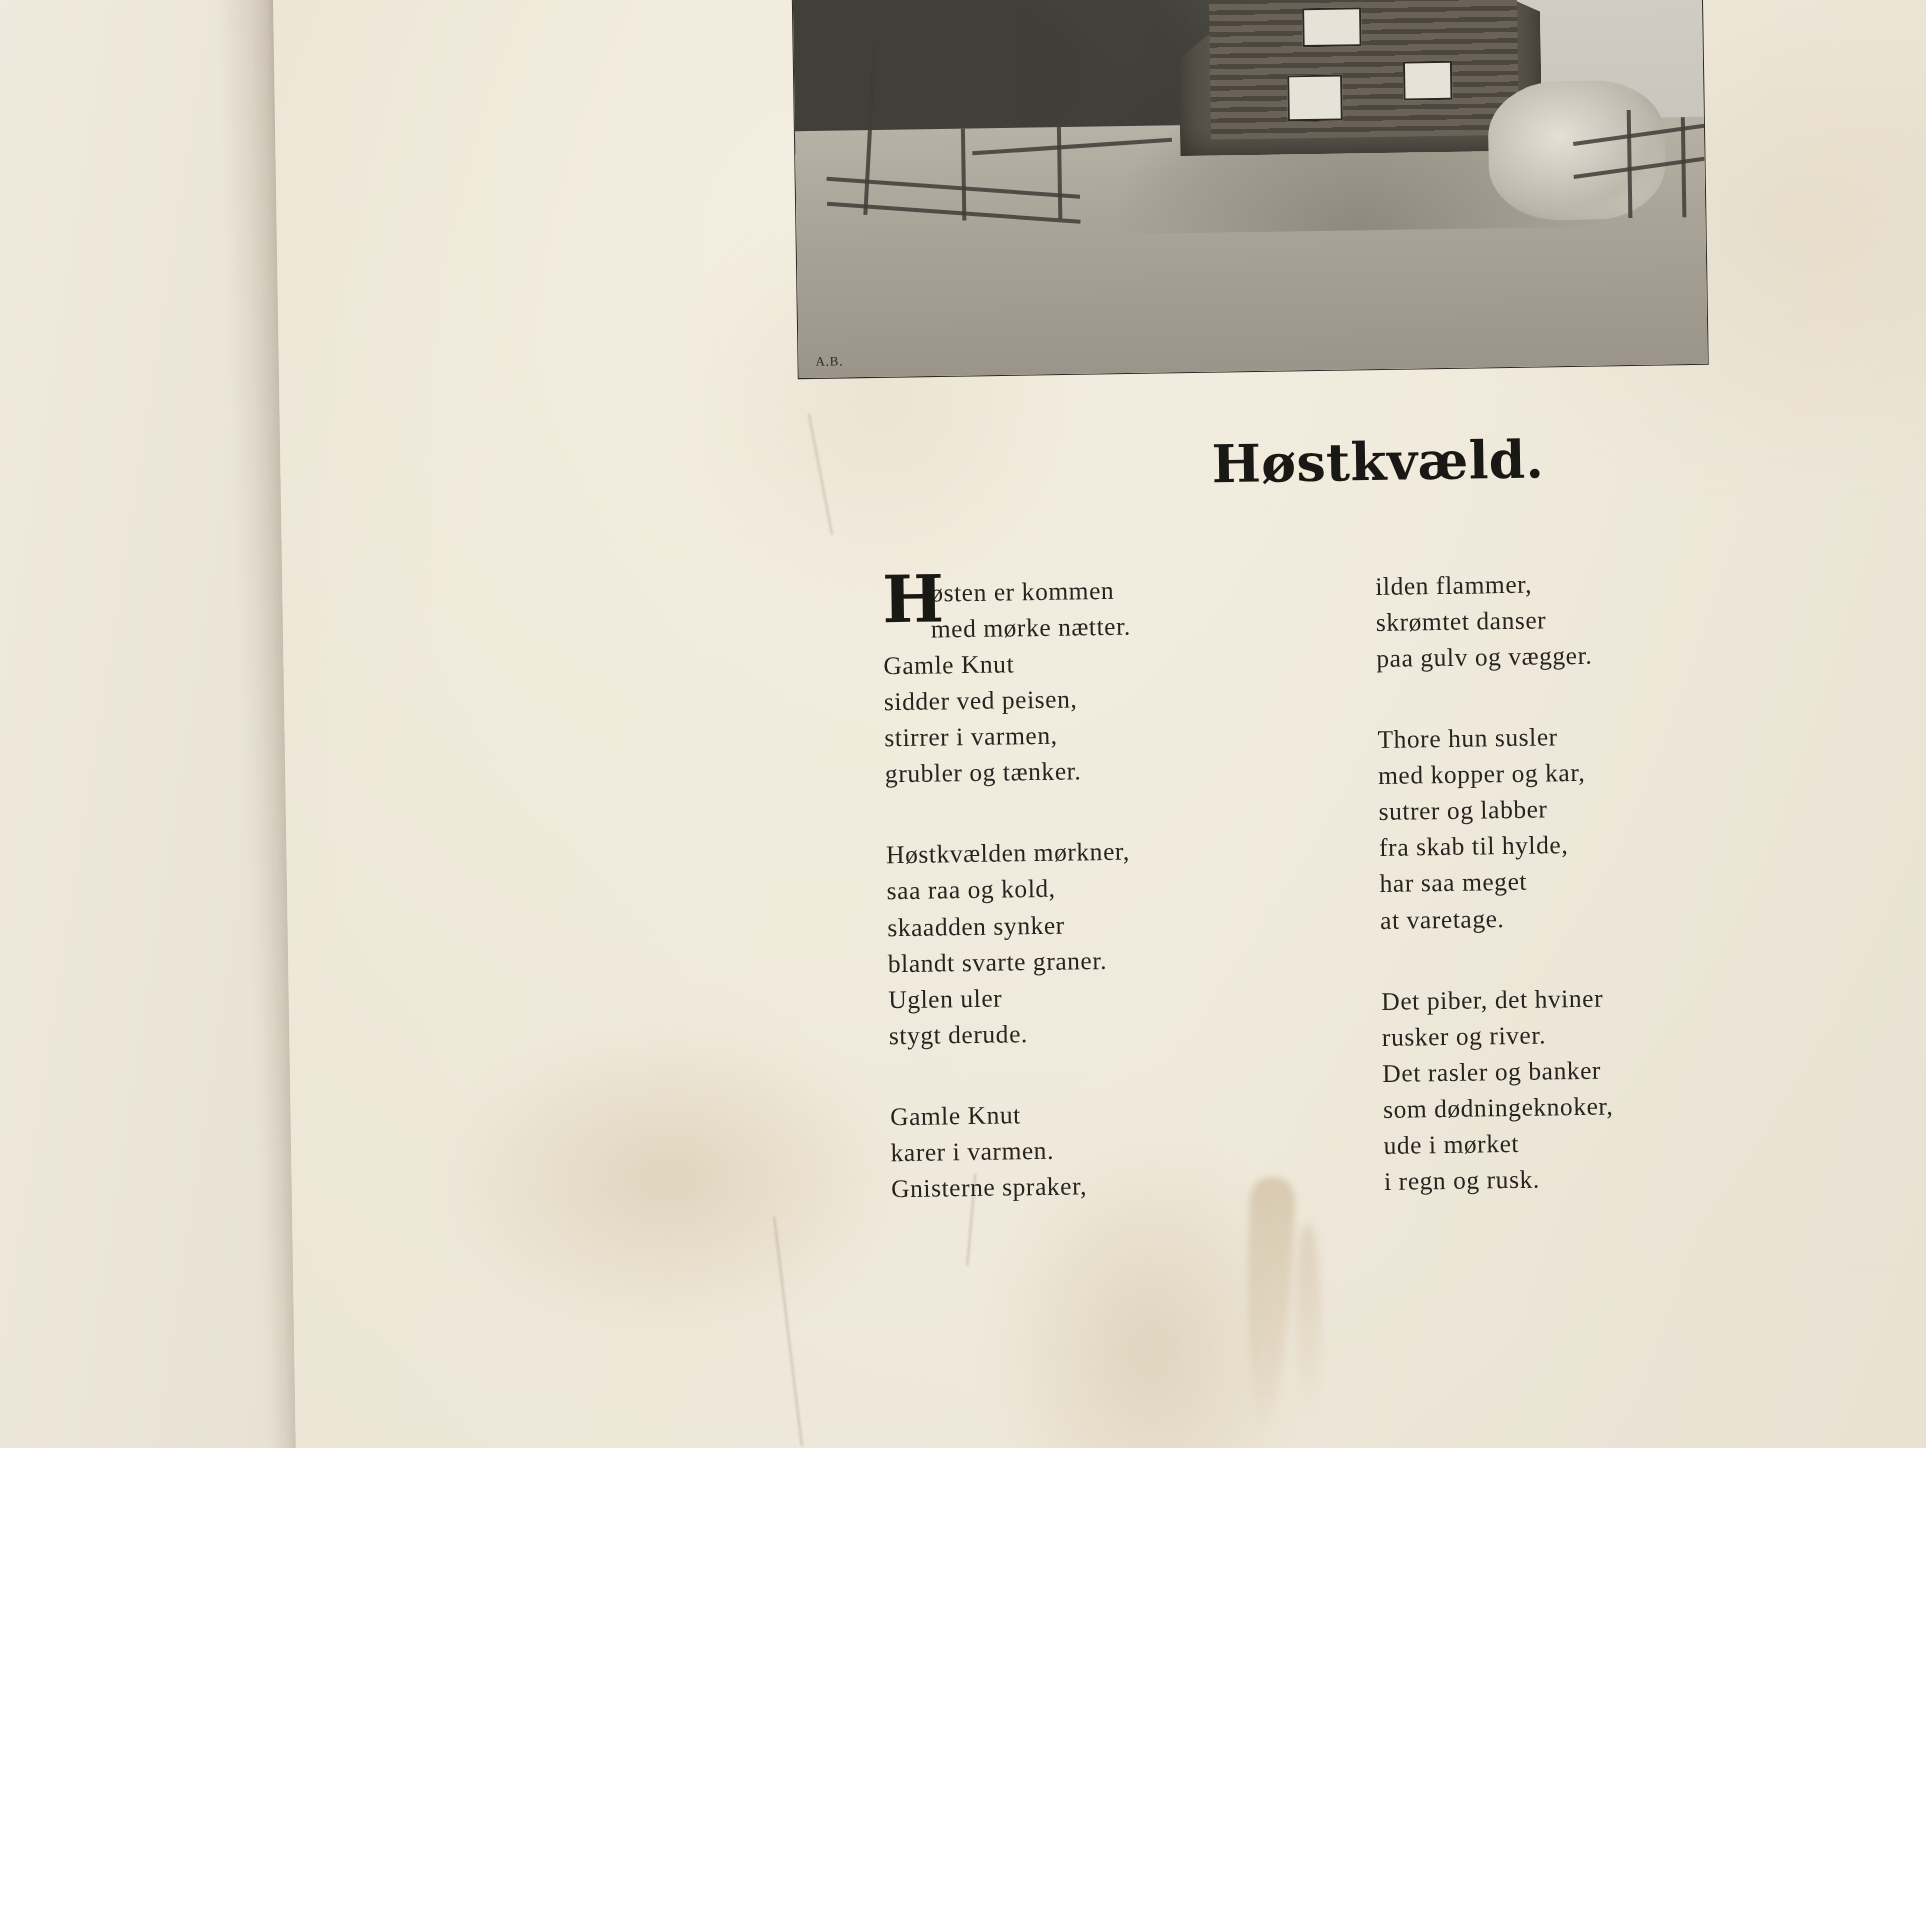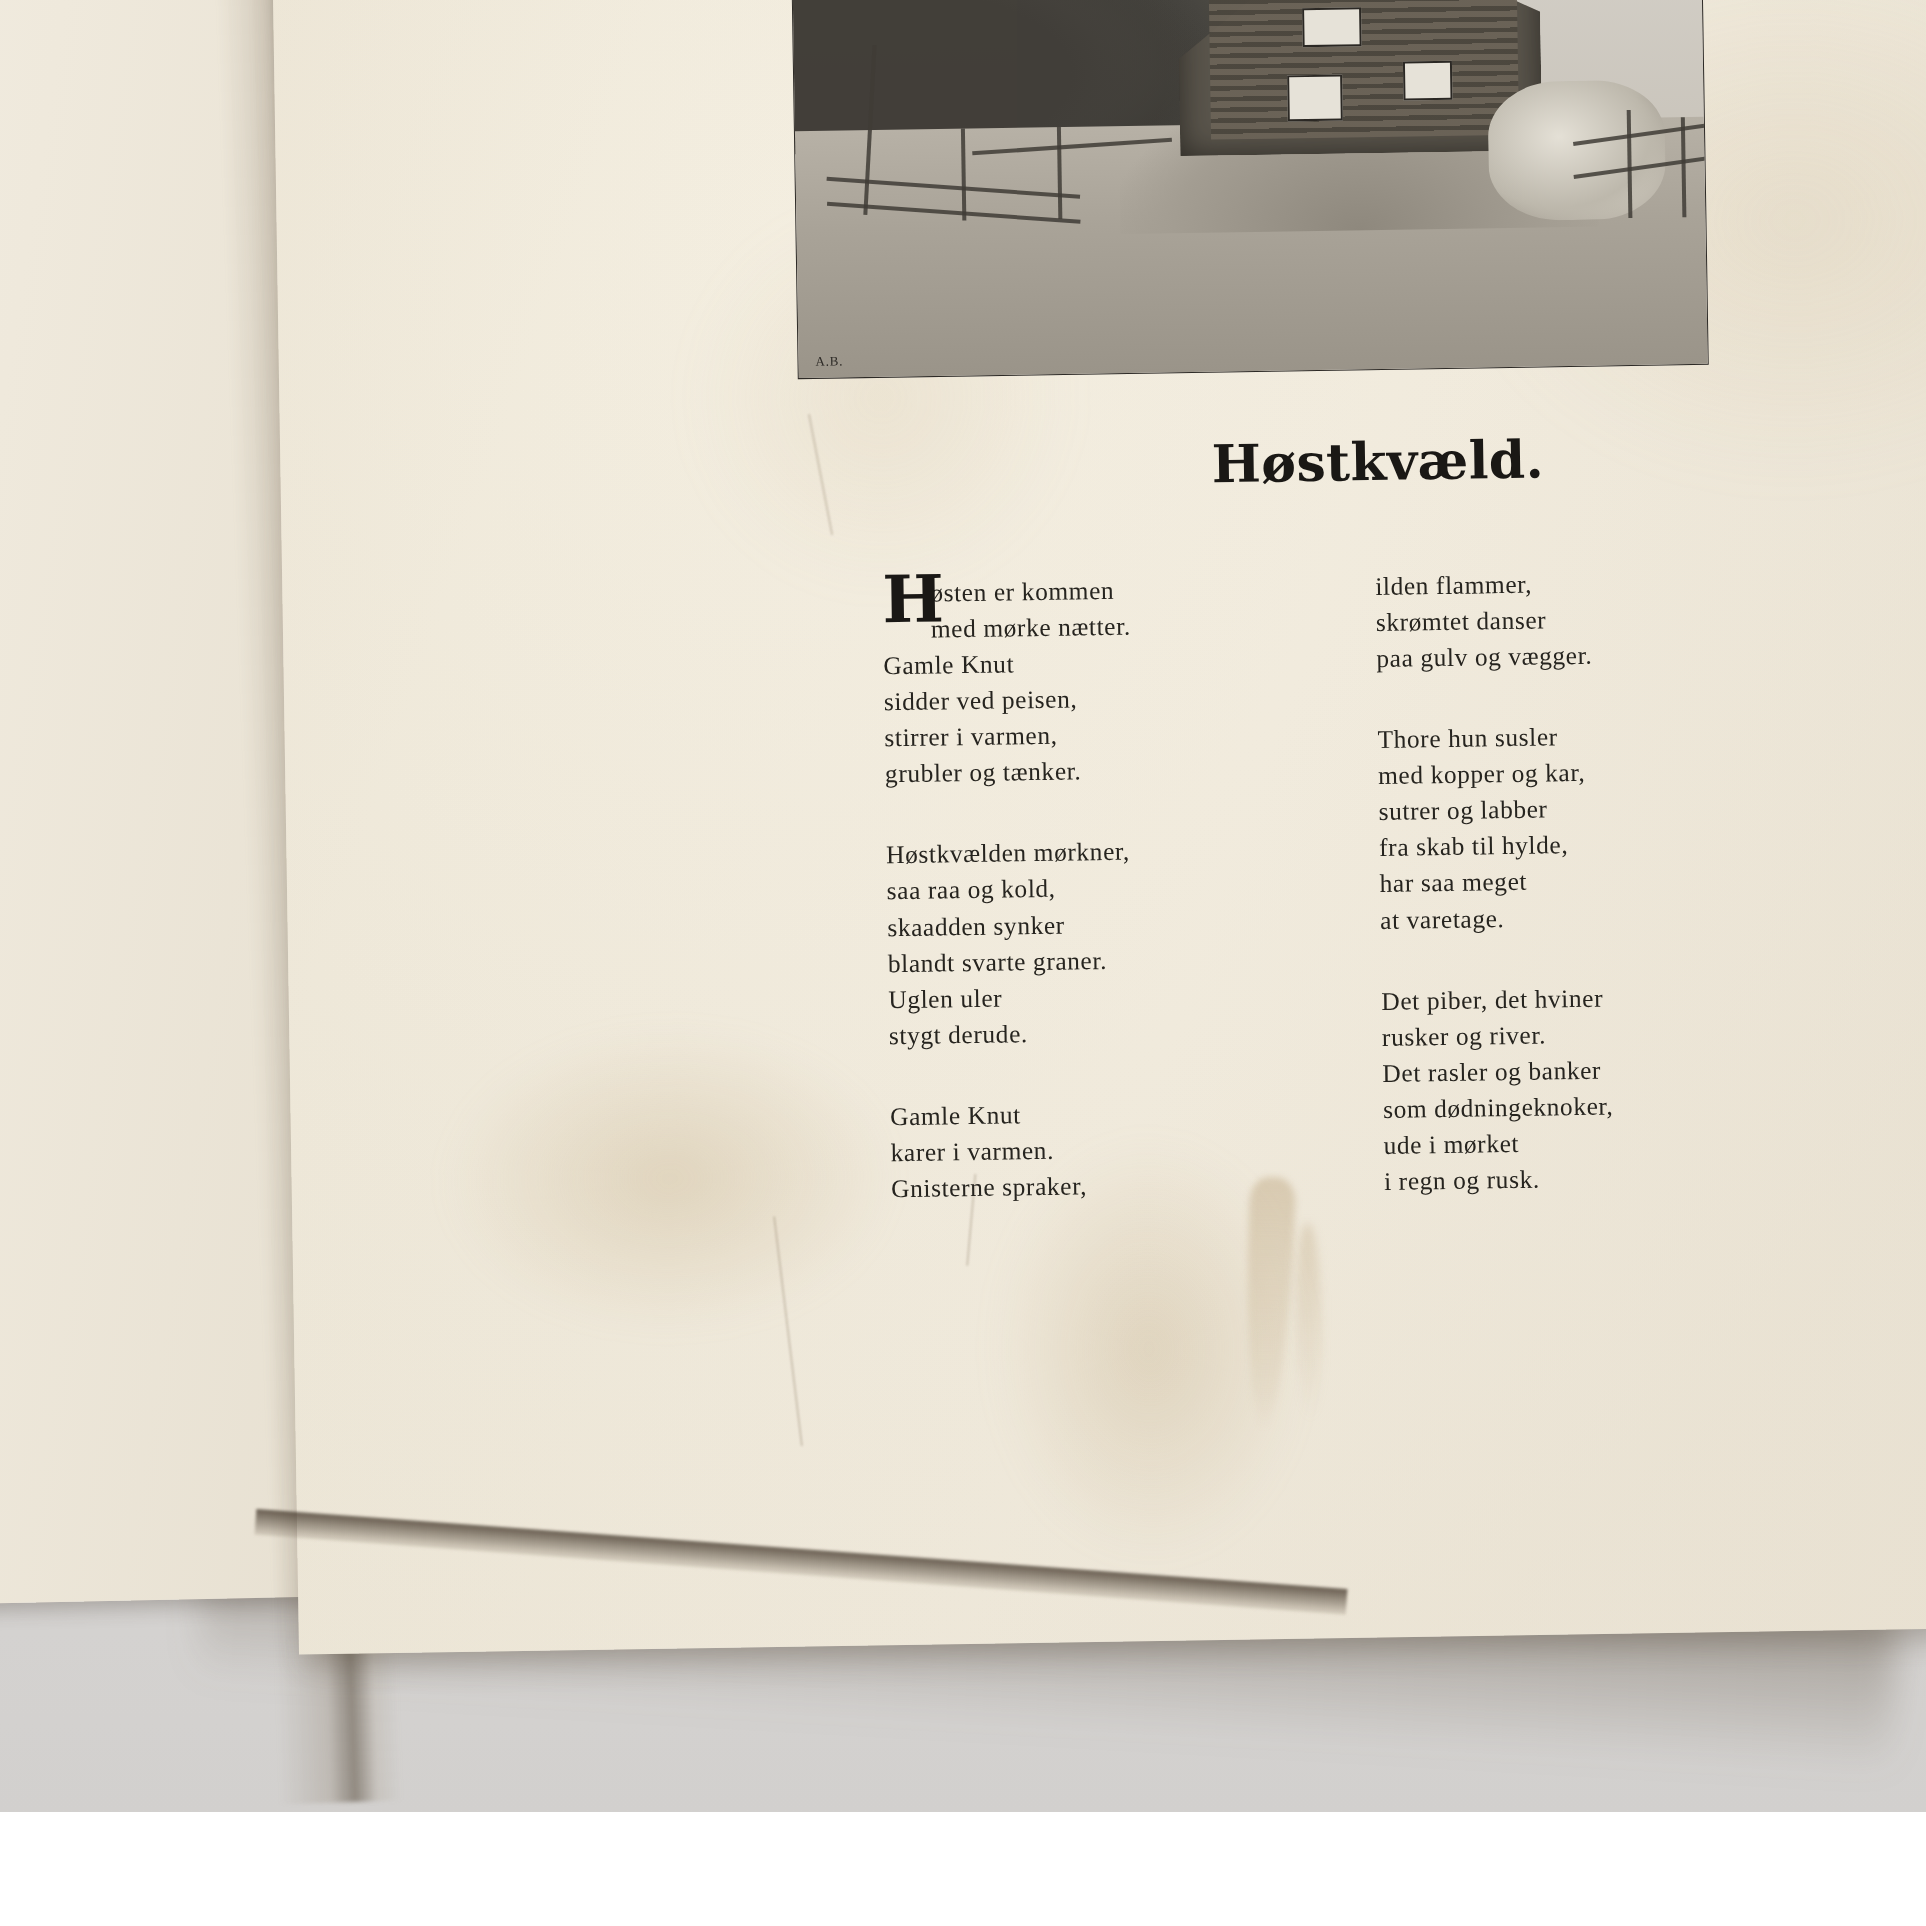--- a/index.html
+++ b/index.html
@@ -11,21 +11,21 @@
     width: 1926px;
     height: 1926px;
     overflow: hidden;
     font-family: "Liberation Serif", serif;
   }
 
   
   #scene {
     position: relative;
     width: 1926px;
-    height: 1812px;
+    height: 1448px;
     background: #d9d7d4;
     overflow: hidden;
   }
 
   
   .surface {
     position: absolute;
     inset: 0;
     background:
       linear-gradient(180deg, #e3e1df 0%, #dbd9d7 55%, #d2d0ce 100%);

